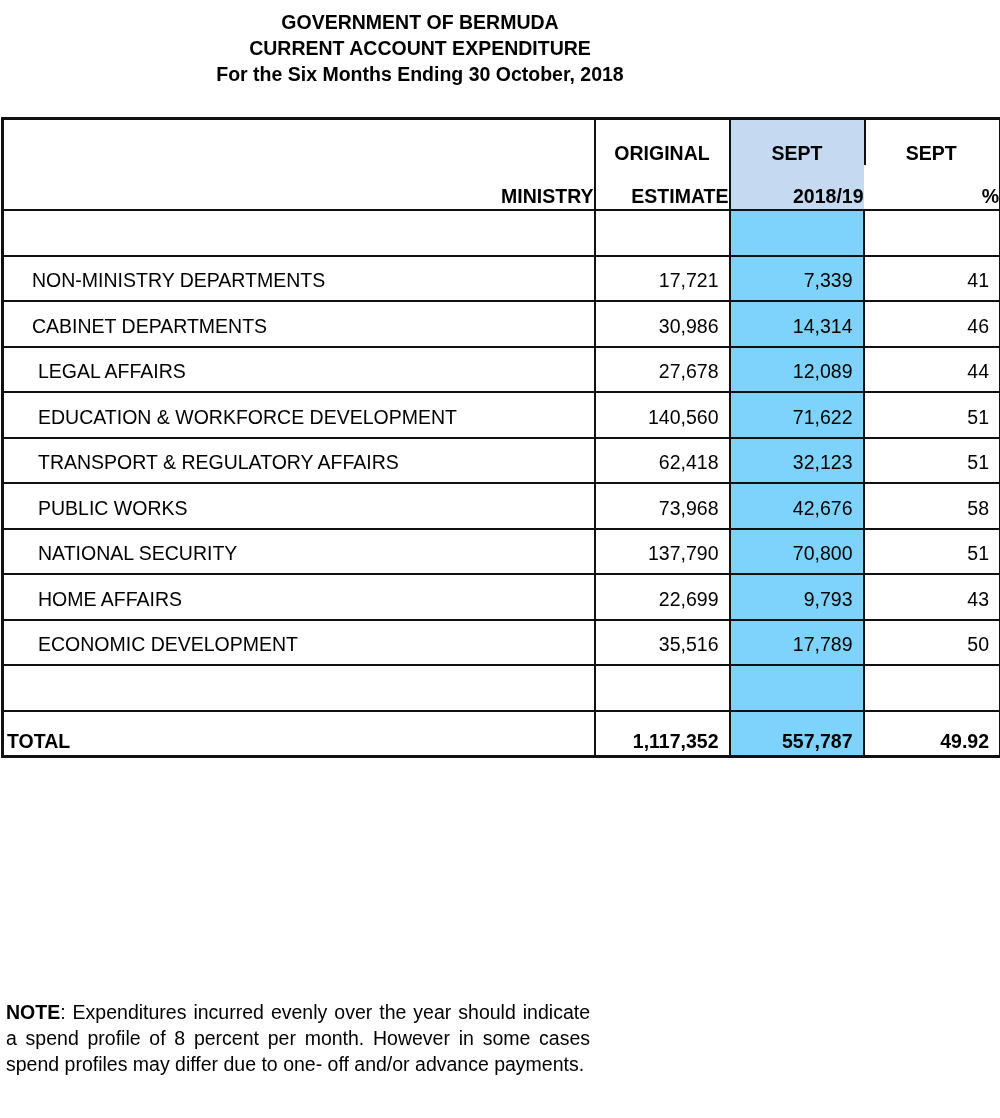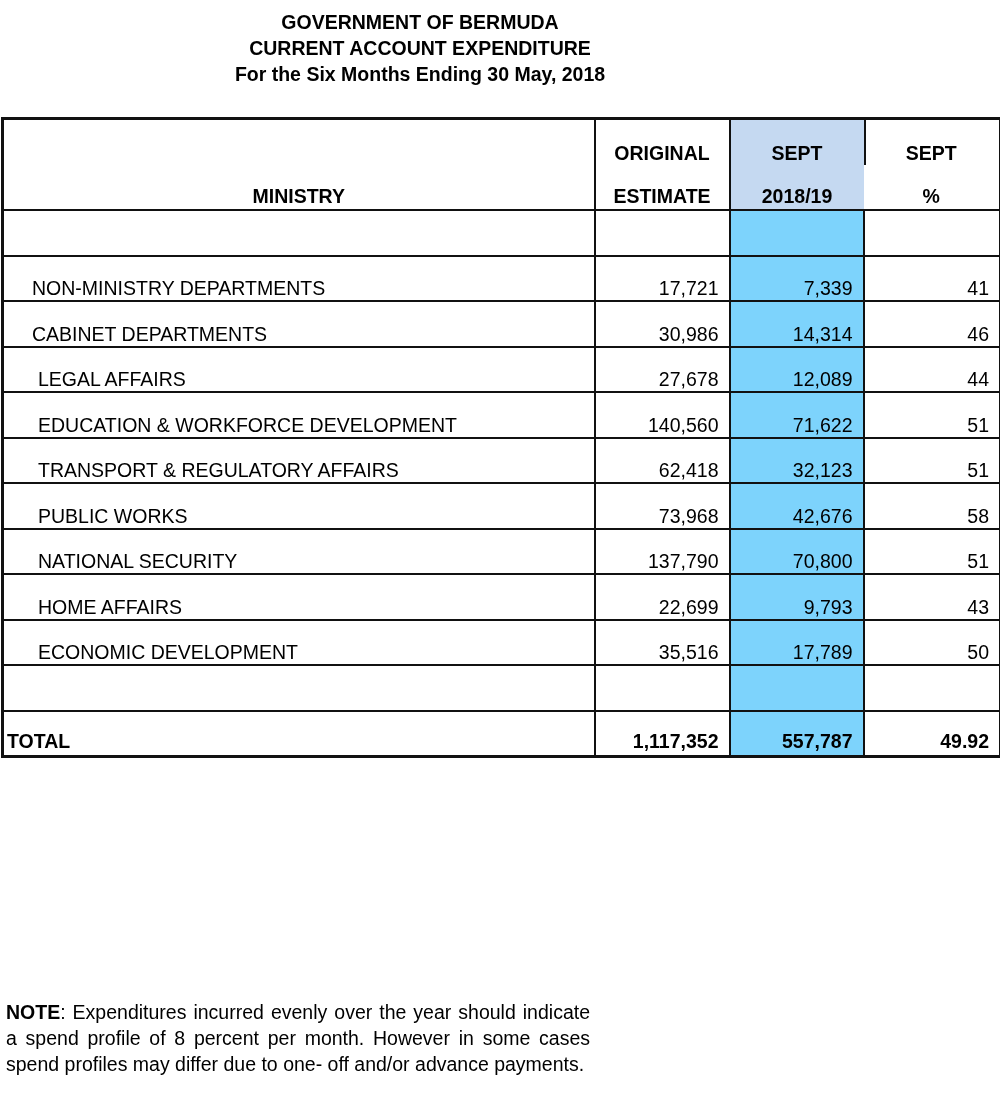--- a/index.html
+++ b/index.html
@@ -9,41 +9,41 @@
     table.exp { position: absolute; left: 1px; top: 117px; width: 998px; border-collapse: collapse; table-layout: fixed; }
     table.exp td { border: 2px solid #111; padding: 0; font-size: 19.5px; vertical-align: bottom; box-sizing: border-box; }
     col.c-min { width: 592px; }
     col.c-orig { width: 135px; }
     col.c-sept { width: 134px; }
     col.c-pct { width: 137px; }
     table.exp { border: 3px solid #111; }
     tr.head td { height: 91px; font-weight: bold; text-align: center; position: relative; vertical-align: top; }
     tr.head td.sept { background: #c5d9f1; border-right: none; }
     tr.head .l1 { position: absolute; top: 22px; left: 0; right: 0; text-align: center; }
-    tr.head .l2 { position: absolute; top: 65px; left: 0; right: 0; text-align: center; }
+    tr.head .l2 { position: absolute; top: 65px; left: 0; right: 0; text-align: right; }
     tr.head td.min .l2 { left: 0; right: 0; }
     .half-border { position: absolute; right: -2px; top: 0; height: 45px; width: 2px; background: #111; }
     tr.blank td { height: 46px; }
-    tr.row td { height: 45.5px; padding-bottom: 0; }
+    tr.row td { height: 45.5px; padding-bottom: 8px; }
     td.sept { background: #7dd3fc; }
     td.num { text-align: right; padding-right: 10px !important; }
     td.min-cell.top { padding-left: 28px !important; }
     td.min-cell.sub { padding-left: 34px !important; }
     tr.total td { height: 45px; font-weight: bold; padding-bottom: 2px; }
     tr.total td.min-cell { padding-left: 3px !important; }
     .note { position: absolute; left: 6px; top: 999px; width: 584px; font-size: 19.5px; line-height: 26px; text-align: justify; }
     .note b { font-weight: bold; }
   </style>
 </head>
 <body>
 
 <div class="titles">
   <div>GOVERNMENT OF BERMUDA</div>
   <div>CURRENT ACCOUNT EXPENDITURE</div>
-  <div>For the Six Months Ending 30 May, 2018</div>
+  <div>For the Six Months Ending 30 October, 2018</div>
 </div>
 
 <table class="exp">
   <colgroup>
     <col class="c-min">
       <col class="c-orig">
       <col class="c-sept">
       <col class="c-pct">
   </colgroup>
   <tbody id="tbody">

